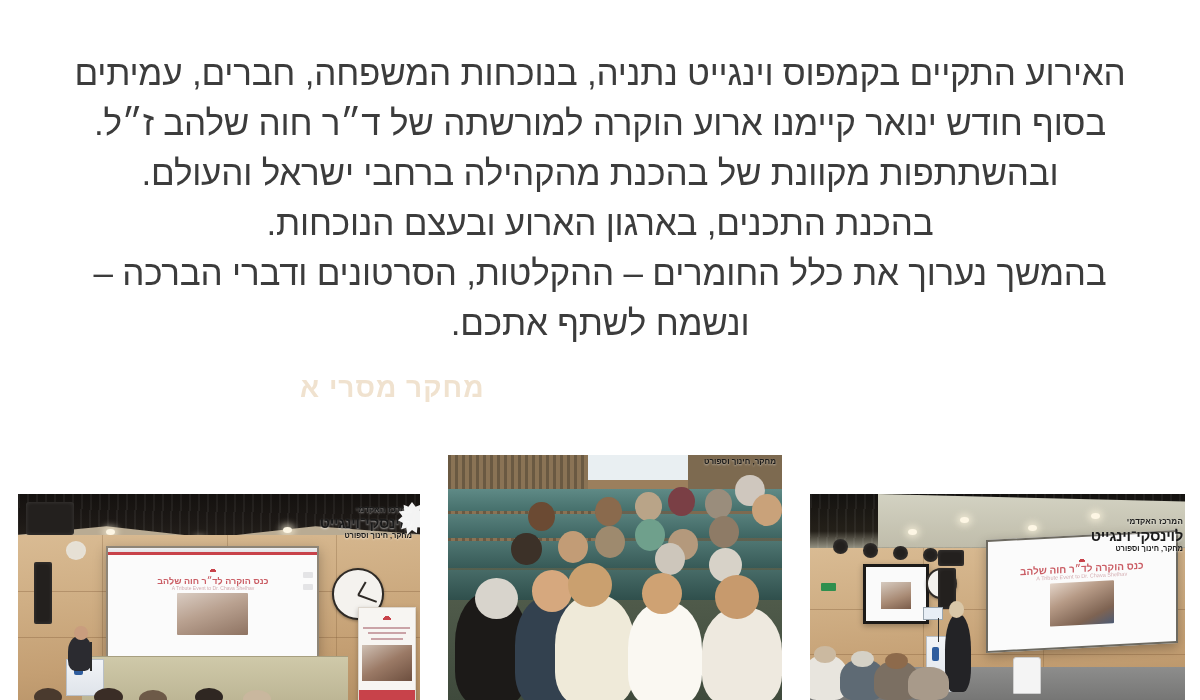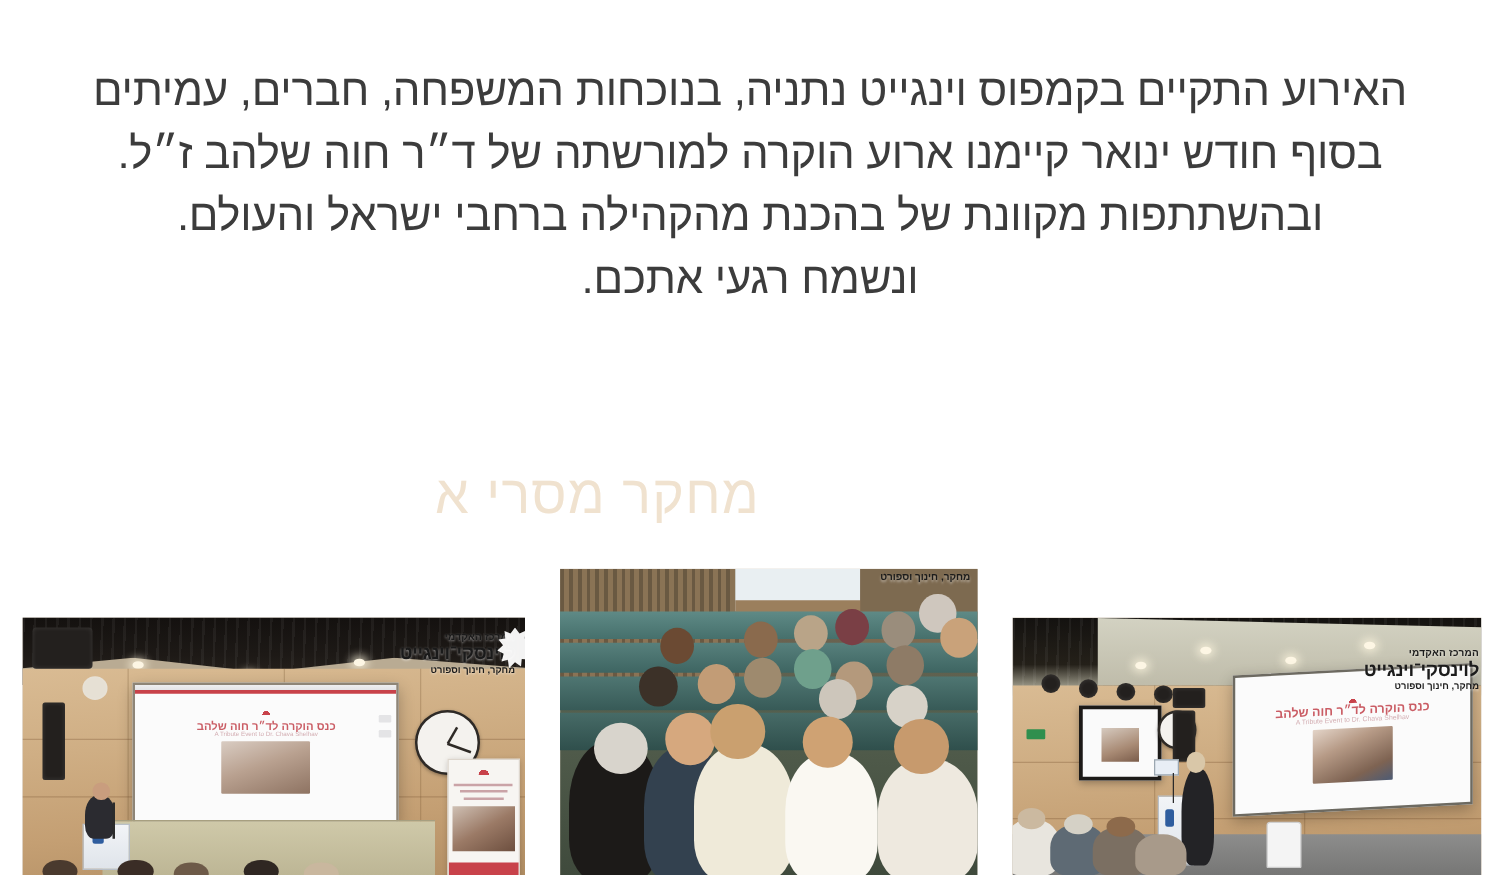--- a/index.html
+++ b/index.html
@@ -15,29 +15,28 @@
     background: #ffffff;
     overflow: hidden;
     font-family: "Liberation Sans", "DejaVu Sans", sans-serif;
   }
 
   
   .watermark {
     position: absolute;
     left: 300px;
     top: 372px;
-    font-size: 43px;
-    font-weight: 400;
+    font-size: 28px;
+    font-weight: 700;
     color: #f0e2cf;
     letter-spacing: 1px;
     direction: rtl;
     white-space: nowrap;
     z-index: 1;
     user-select: none;
-    margin-left: 48px;
   }
 
   
   .text-block {
     position: absolute;
     left: 0;
     right: 0;
     top: 48px;
     z-index: 3;
     text-align: center;
@@ -209,21 +208,23 @@
 <body>
 
 <div id="page">
 
   <div class="watermark">מחקר מסרי א</div>
 
   <div class="text-block">
     <div class="text-line">האירוע התקיים בקמפוס וינגייט נתניה, בנוכחות המשפחה, חברים, עמיתים</div>
     <div class="text-line">בסוף חודש ינואר קיימנו ארוע הוקרה למורשתה של ד״ר חוה שלהב ז״ל.</div>
     <div class="text-line">ובהשתתפות מקוונת של בהכנת מהקהילה ברחבי ישראל והעולם.</div>
-    <div class="text-line">ונשמח רגעי אתכם.</div>
+    <div class="text-line">בהכנת התכנים, בארגון הארוע ובעצם הנוכחות.</div>
+    <div class="text-line">בהמשך נערוך את כלל החומרים – ההקלטות, הסרטונים ודברי הברכה –</div>
+    <div class="text-line">ונשמח לשתף אתכם.</div>
   </div>
 
   <div class="photo photo-left">
     <div class="scene">
       <div class="ceiling">
         <div class="ceiling-panel"></div>
         <div style="position:absolute;left:0;top:60%;width:100%;height:40%;background:#b9ab93;
                     clip-path:polygon(0 100%,0 40%,22% 0,48% 55%,74% 0,100% 38%,100% 100%);"></div>
       </div>
       <div class="ceiling-light" style="left:22%;top:17%;"></div>

